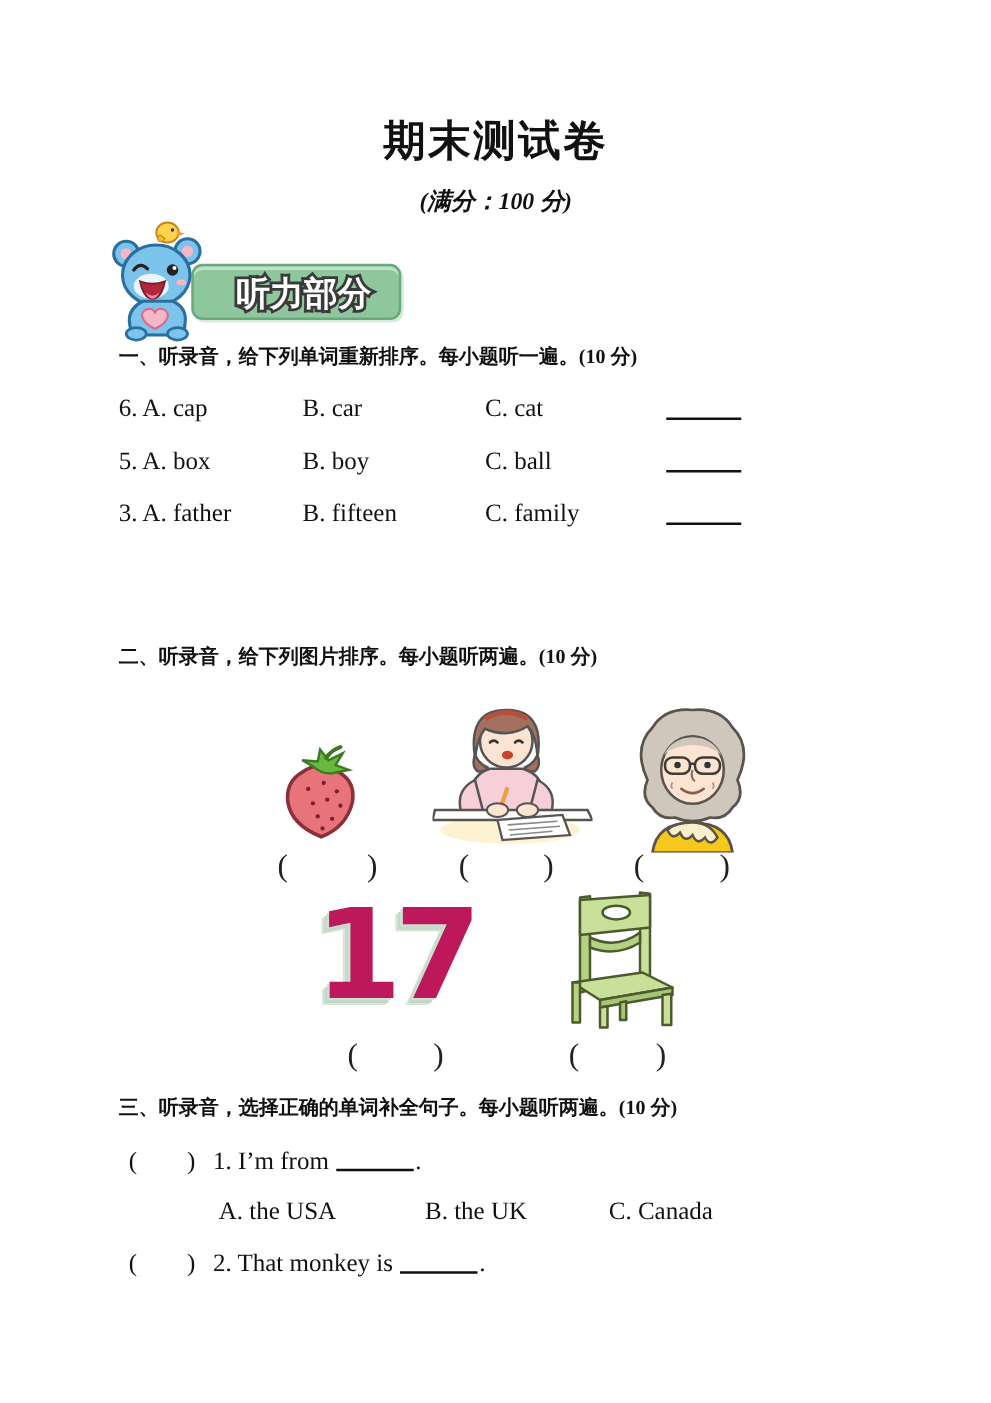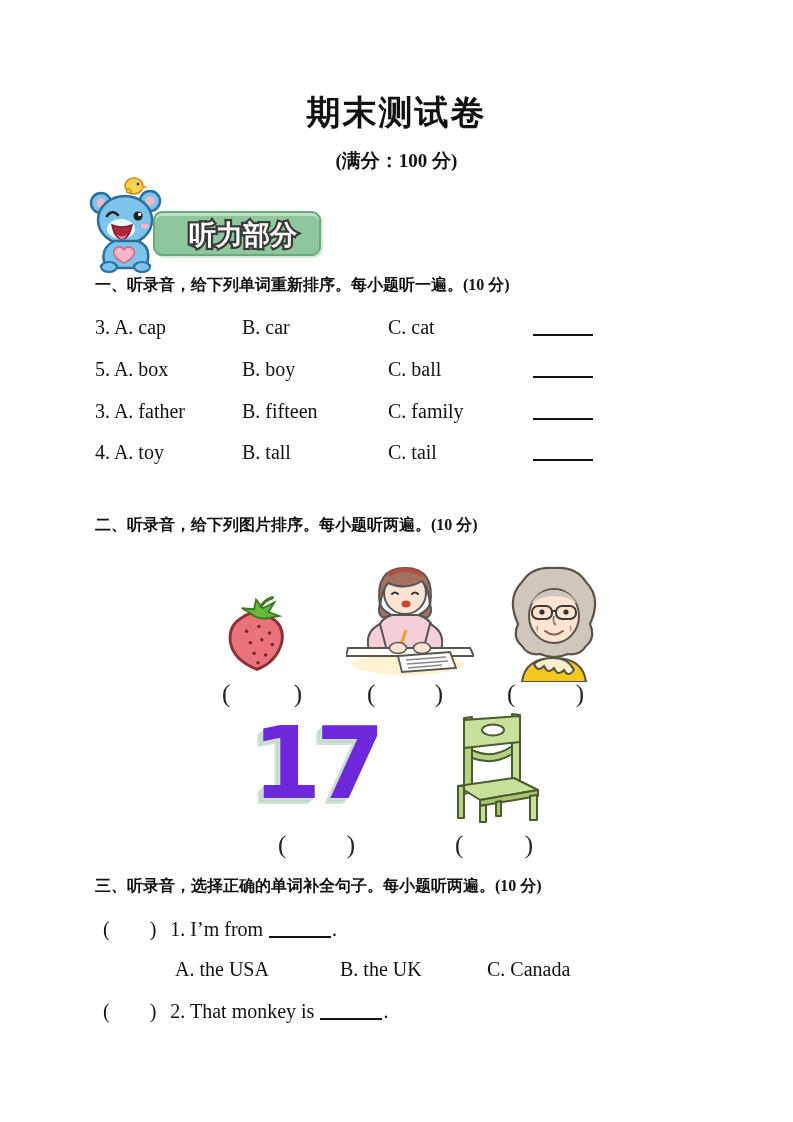--- a/index.html
+++ b/index.html
@@ -10,21 +10,21 @@
     overflow:hidden; margin:0 auto;
   }
   .abs { position:absolute; }
 
   .title {
     top:90px; left:0; width:100%; text-align:center;
     font-size:34px; font-weight:bold; letter-spacing:2px;
   }
   .subtitle {
     top:148px; left:0; width:100%; text-align:center;
-    font-size:19px; font-weight:bold;
+    font-size:19px; font-weight:bold;font-style:italic;
   }
 
   
   .banner {
     left:153px; top:211px; width:168px; height:45px;
     background:#8ec79b; border:2px solid #6aa97c; border-radius:9px;
     box-shadow:inset 0 3px 0 rgba(255,255,255,.45), 2px 2px 0 #d9eadd;
   }
   .banner svg { width:100%; height:100%; display:block; }
   .mascot { left:84px; top:174px; width:92px; height:100px; z-index:2; }
@@ -50,21 +50,21 @@
   .pic svg { width:100%; height:100%; display:block; }
   .pic-strawberry { left:210px; top:592px; width:96px; height:86px; }
   .pic-girl       { left:346px; top:556px; width:128px; height:122px; }
   .pic-grandma    { left:498px; top:562px; width:112px; height:120px; }
   .pic-chair      { left:450px; top:712px; width:90px; height:112px; }
 
   .num17 {
     left:252px; top:710px; width:125px; height:112px;
     font-family:"DejaVu Sans","Liberation Sans",sans-serif;
     font-weight:bold; font-size:100px; line-height:108px; text-align:left;
-    letter-spacing:-6px; color:#6d28d9;
+    letter-spacing:-6px; color:#be185d;
     text-shadow:-2px 2px 0 #cde0d1, -4px 4px 0 #c4d9c9, -6px 6px 0 #d4e4d7;
   }
 
   .paren-slot { height:30px; font-size:25px; color:#222; display:flex; justify-content:space-between; }
   .pr1a { left:222px; top:680px; width:80px; }
   .pr1b { left:367px; top:680px; width:76px; }
   .pr1c { left:507px; top:680px; width:77px; }
   .pr2a { left:278px; top:831px; width:77px; }
   .pr2b { left:455px; top:831px; width:78px; }
 
@@ -127,41 +127,35 @@
 
   <div class="abs banner">
     <svg viewBox="0 0 164 41">
       <text x="88" y="31" text-anchor="middle" font-family="DejaVu Sans, Liberation Sans, sans-serif" font-size="27" font-weight="bold" fill="#ffffff" stroke="#3a3a3a" stroke-width="4.5" paint-order="stroke">听力部分</text>
     </svg>
   </div>
 
   <div class="abs heading s1-heading">一、听录音，给下列单词重新排序。每小题听一遍。(10 分)</div>
 
   <div class="abs word-row r0">
-    <span class="colA">3. A. cap</span>
+    <span class="colA">6. A. cap</span>
     <span class="colB">B. car</span>
     <span class="colC">C. cat</span>
     <span class="blank"></span>
   </div>
   <div class="abs word-row r1">
     <span class="colA">5. A. box</span>
     <span class="colB">B. boy</span>
     <span class="colC">C. ball</span>
     <span class="blank"></span>
   </div>
   <div class="abs word-row r2">
     <span class="colA">3. A. father</span>
     <span class="colB">B. fifteen</span>
     <span class="colC">C. family</span>
-    <span class="blank"></span>
-  </div>
-  <div class="abs word-row r3">
-    <span class="colA">4. A. toy</span>
-    <span class="colB">B. tall</span>
-    <span class="colC">C. tail</span>
     <span class="blank"></span>
   </div>
 
   <div class="abs heading s2-heading">二、听录音，给下列图片排序。每小题听两遍。(10 分)</div>
 
   <div class="abs pic pic-strawberry">
     <svg viewBox="0 0 100 90">
       <path d="M33 27 Q19 35 21 52 Q24 71 49 81 Q70 73 75 52 Q78 34 62 26 Q46 17 33 27 Z" fill="#e8737a" stroke="#8a3038" stroke-width="3"></path>
       <path d="M42 22 L33 17 L46 18 L48 8 L55 17 L67 11 L61 21 L72 25 L57 28 Q48 28 42 22 Z" fill="#67b93e" stroke="#3c7a22" stroke-width="2"></path>
       <path d="M53 15 q5 -7 12 -9" stroke="#3c7a22" stroke-width="3.4" fill="none" stroke-linecap="round"></path>

